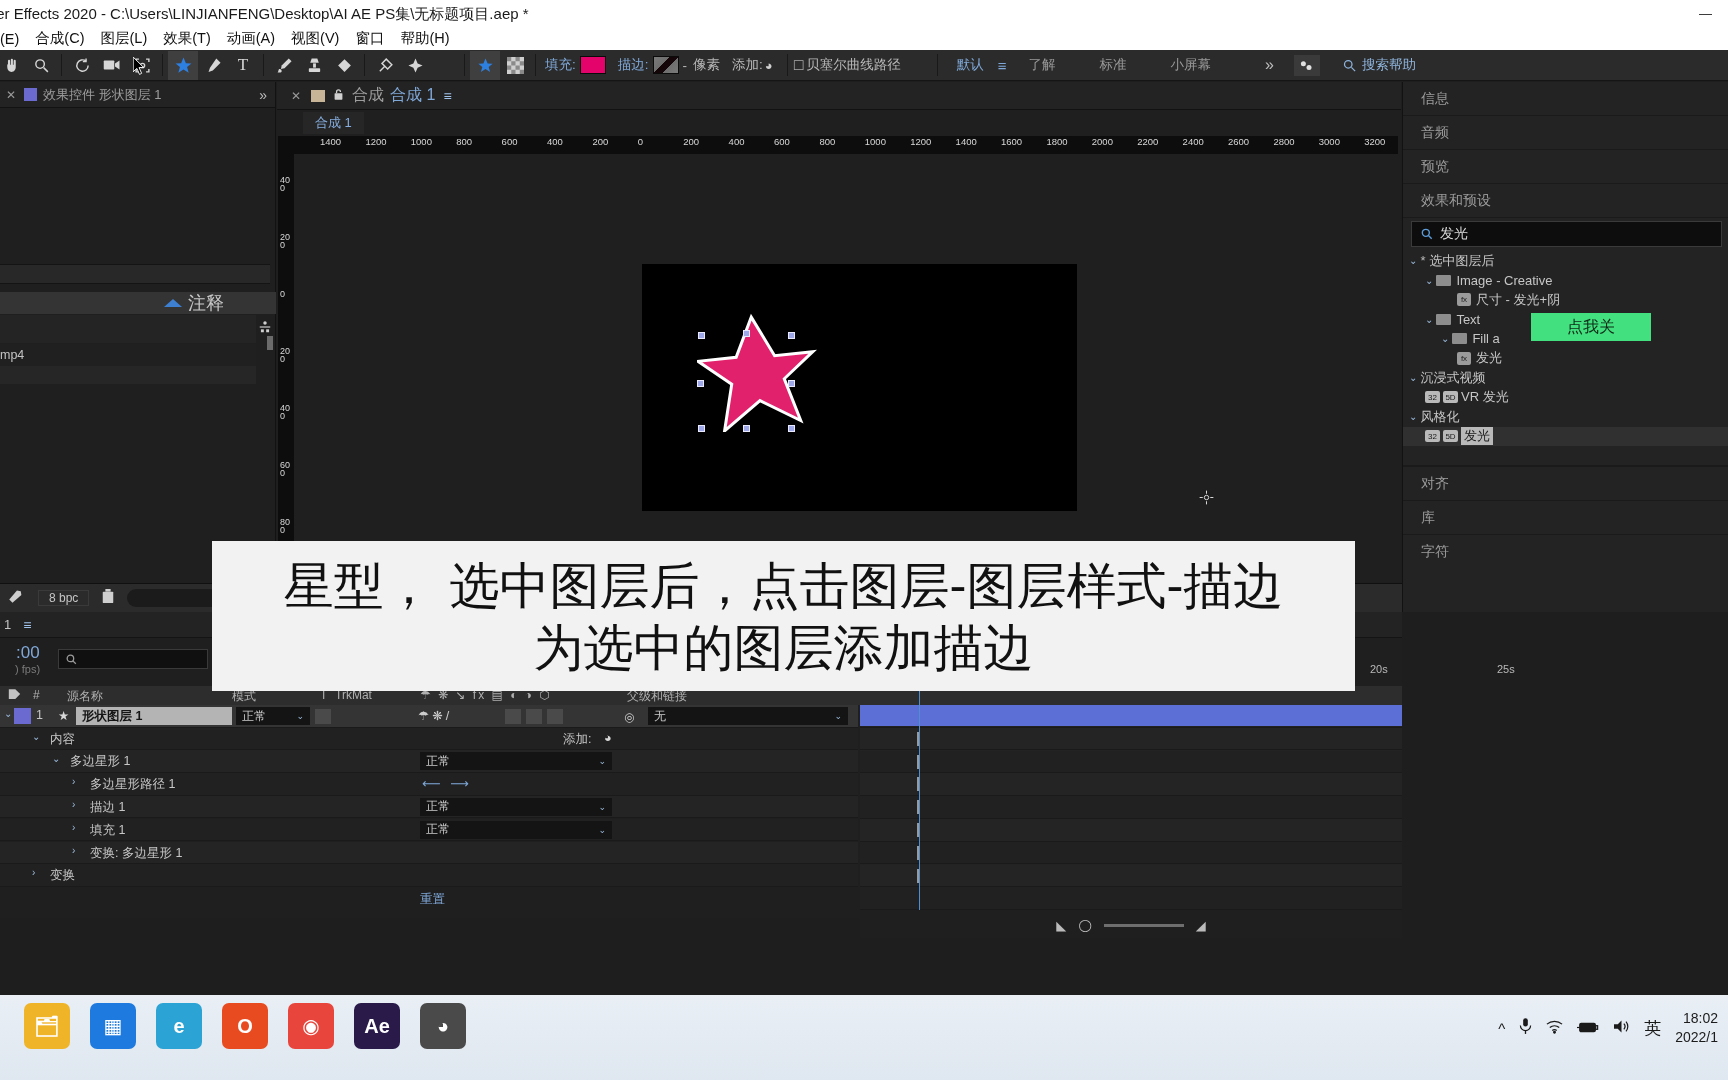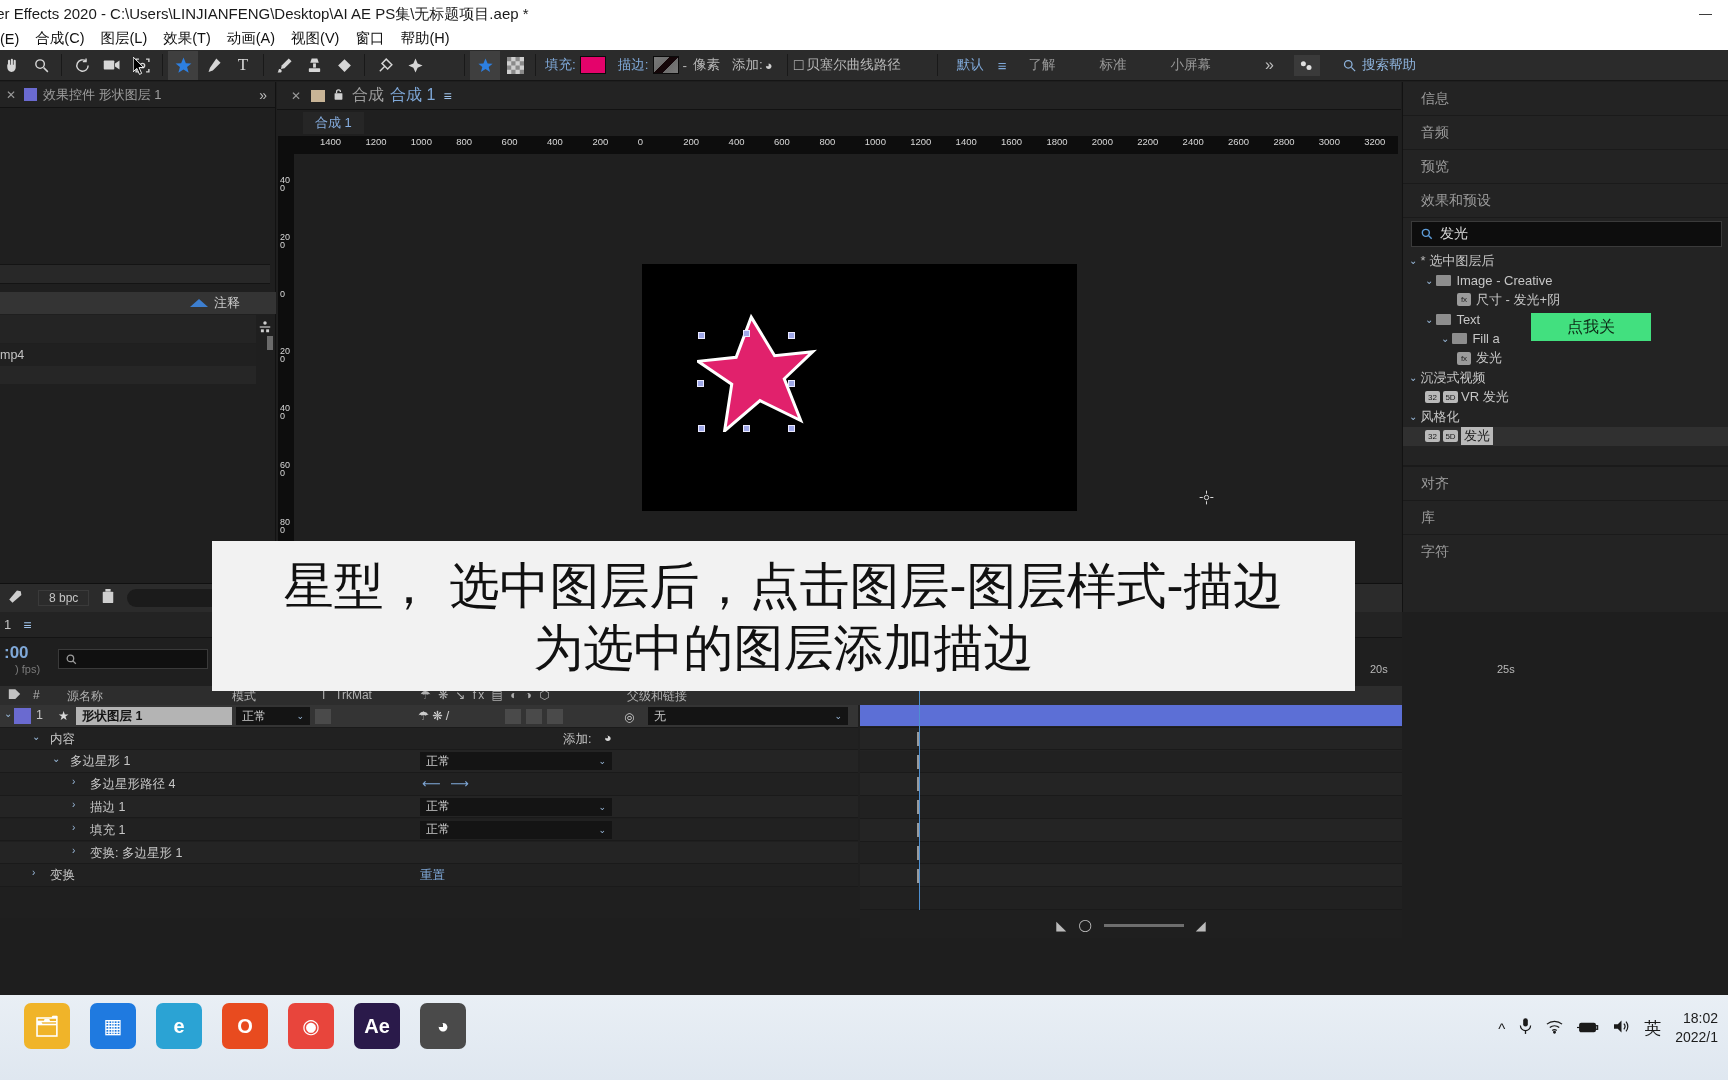--- a/index.html
+++ b/index.html
@@ -67,21 +67,21 @@
   #leftPanel { left: 0; top: 82px; width: 276px; height: 500px; background: #1f1f1f;
                border-right: 1px solid #121212; }
   #leftPanel .chip { width: 13px; height: 13px; background: #6a6ad0; margin: 0 6px 0 2px; }
   .left-body { position: relative; height: 100%; background: #1f1f1f; }
   .lp-field { position: absolute; left: 0; top: 156px; width: 270px; height: 20px; background: #282828;
               border-top: 1px solid #141414; border-bottom: 1px solid #141414; }
   .lp-notebar { position: absolute; left: 0; top: 184px; width: 276px; height: 22px; background: #343434;
                 display: flex; align-items: center; justify-content: flex-end; }
   .note-tri { width: 0; height: 0; border-left: 9px solid transparent; border-right: 9px solid transparent;
               border-bottom: 8px solid #3d7fd0; margin-right: 6px; }
-  .note-label { color: #c9c9c9; font-size: 13px; margin-right: 36px; }
+  .note-label { color: #c9c9c9; font-size: 18px; margin-right: 52px; }
   .lp-row2 { position: absolute; left: 0; top: 207px; width: 256px; height: 28px; background: #242424; }
   .lp-mp4 { position: absolute; left: 0; top: 236px; width: 256px; height: 22px; background: #202020;
             color: #c3c3c3; font-size: 12.5px; line-height: 22px; }
   .lp-row3 { position: absolute; left: 0; top: 258px; width: 256px; height: 18px; background: #262626; }
   .lp-icon-person { position: absolute; left: 258px; top: 212px; color: #cfcfcf; font-size: 14px; }
   .lp-scroll { position: absolute; right: 2px; top: 228px; width: 6px; height: 14px; background: #6b6b6b; }
 
   
   #compPanel { left: 277px; top: 82px; width: 1124px; height: 500px; background: #1f1f1f; }
   .comp-tabbar { height: 28px; background: #232323; display: flex; align-items: center; gap: 0px;
@@ -127,21 +127,21 @@
             display: flex; align-items: center; padding-left: 18px; color: #9c9c9c; font-size: 14px; }
 
   
   #timeline { left: 0; top: 583px; width: 1402px; height: 335px; background: #1f1f1f;
               border-top: 1px solid #101010; }
   .tl-topbar { height: 28px; background: #2b2b2b; display: flex; align-items: center; }
   .bpc { color: #c6c6c6; font-size: 12px; padding: 0 10px; }
   .tl-tabrow { height: 26px; background: #232323; display: flex; align-items: center;
                color: #c3c3c3; font-size: 13px; border-bottom: 1px solid #141414; }
   .tl-timebar { height: 42px; background: #1f1f1f; display: flex; align-items: center; }
-  .tc { color: #7fa8d8; font-size: 17px; font-weight: bold; padding-left: 4px; }
+  .tc { color: #7fa8d8; font-size: 17px; font-weight: normal; padding-left: 16px; }
   .tc-sub { color: #7a7a7a; font-size: 11px; }
   .tl-search { width: 150px; height: 20px; background: #101010; border: 1px solid #3a3a3a;
                margin-left: 18px; display: flex; align-items: center; color: #9a9a9a; font-size: 12px; }
   .tl-ruler { position: absolute; left: 860px; top: 655px; width: 542px; height: 26px;
               background: #1f1f1f; color: #b9b9b9; font-size: 11px; }
   .tl-header { position: absolute; left: 0; top: 686px; width: 1402px; height: 19px; background: #2d2d2d;
                color: #b0b0b0; font-size: 12px; }
   .tl-header .h { position: absolute; top: 2px; white-space: nowrap; }
   .tl-rows { position: absolute; left: 0; top: 705px; width: 1402px; height: 205px; }
   .tl-row { position: absolute; left: 0; width: 858px; height: 22.5px; border-bottom: 1px solid #1a1a1a;
@@ -720,21 +720,21 @@
       <div class="tl-row" style="top: 45.3px; background: rgb(36, 36, 36);">
         <span class="nm" style="left:52px;color:#9bbbdd;font-size:10px;">⌄</span>
         <span class="nm" style="left:70px;">多边星形 1</span>
         <span class="mode-box" style="left:420px;width:192px;">
           <span>正常</span>
           <span style="font-size:9px;color:#9bbbdd;">⌄</span>
         </span>
       </div>
       <div class="tl-row" style="top: 68.1px; background: rgb(33, 33, 33);">
         <span class="nm" style="left:72px;color:#9bbbdd;font-size:10px;">›</span>
-        <span class="nm" style="left:90px;">多边星形路径 4</span>
+        <span class="nm" style="left:90px;">多边星形路径 1</span>
         <span class="nm" style="left:422px;color:#7fa8d8;font-size:13px;letter-spacing:3px;">⟵ ⟶</span>
       </div>
       <div class="tl-row" style="top: 90.9px; background: rgb(36, 36, 36);">
         <span class="nm" style="left:72px;color:#9bbbdd;font-size:10px;">›</span>
         <span class="nm" style="left:90px;">描边 1</span>
         <span class="mode-box" style="left:420px;width:192px;">
           <span>正常</span>
           <span style="font-size:9px;color:#9bbbdd;">⌄</span>
         </span>
       </div>
@@ -746,21 +746,21 @@
           <span style="font-size:9px;color:#9bbbdd;">⌄</span>
         </span>
       </div>
       <div class="tl-row" style="top: 136.5px; background: rgb(36, 36, 36);">
         <span class="nm" style="left:72px;color:#9bbbdd;font-size:10px;">›</span>
         <span class="nm" style="left:90px;">变换: 多边星形 1</span>
       </div>
       <div class="tl-row" style="top: 159.3px; background: rgb(33, 33, 33);">
         <span class="nm" style="left:32px;color:#9bbbdd;font-size:10px;">›</span>
         <span class="nm" style="left:50px;">变换</span>
-        <span class="nm" style="left:420px;color:#7fa8d8;text-decoration:none;">重置</span>
+        <span class="nm" style="left:420px;color:#7fa8d8;text-decoration:none;margin-top:24px;">重置</span>
       </div>
     </div>
 
   <div class="tl-grid" id="tlGrid">
       <div class="rowline" style="top: 0px; background: rgb(33, 33, 33);"></div>
       <div class="rowline" style="top: 22.8px; background: rgb(36, 36, 36);"></div>
       <div class="rowline" style="top: 45.6px; background: rgb(33, 33, 33);"></div>
       <div class="rowline" style="top: 68.4px; background: rgb(36, 36, 36);"></div>
       <div class="rowline" style="top: 91.2px; background: rgb(33, 33, 33);"></div>
       <div class="rowline" style="top: 114px; background: rgb(36, 36, 36);"></div>

